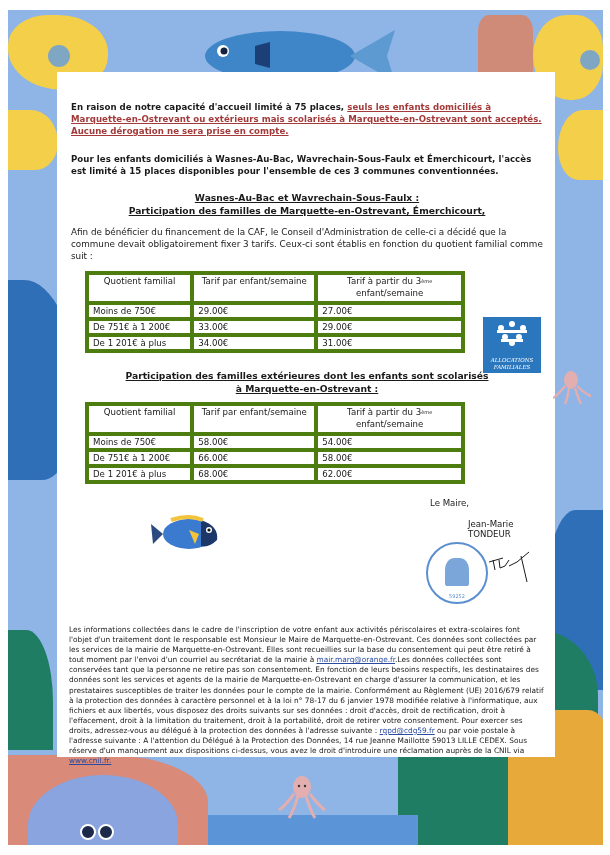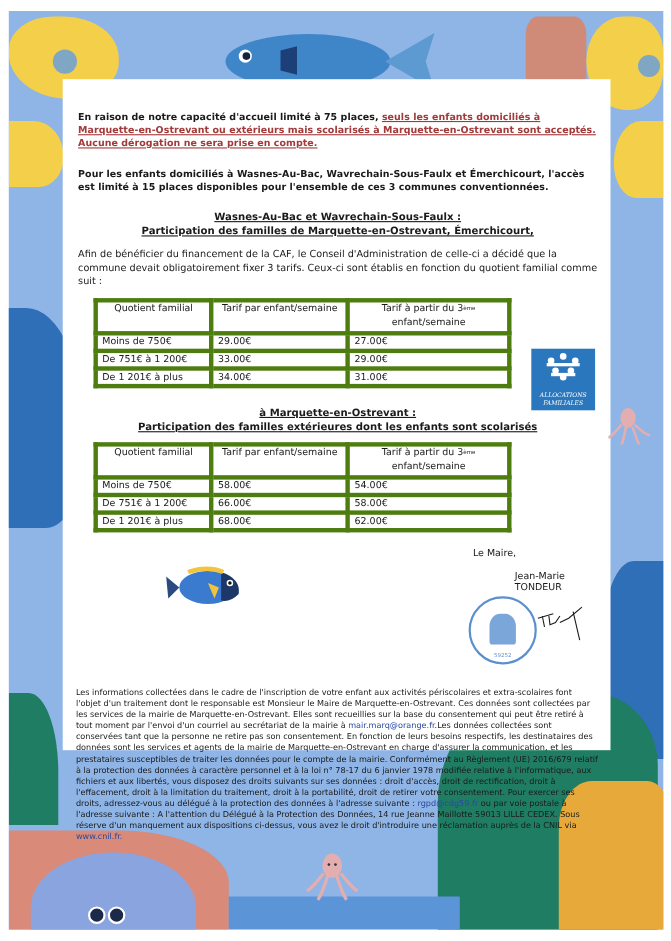--- a/index.html
+++ b/index.html
@@ -1,32 +1,32 @@
 <!DOCTYPE html>
 <html><head>
 <meta charset="utf-8">
 <style>
   html,body{margin:0;padding:0;background:#fff;}
   body{width:610px;height:855px;position:relative;overflow:hidden;font-family:"DejaVu Sans",sans-serif;}
   .frame{position:absolute;left:8px;top:10px;width:595px;height:835px;background:#8fb4e6;overflow:hidden;}
   .deco{position:absolute;}
-  .content{position:absolute;left:57px;top:72px;width:498px;height:610px;background:#fff;}
+  .content{position:absolute;left:57px;top:72px;width:498px;height:685px;background:#fff;}
   .c{position:absolute;left:14px;right:12px;color:#1a1a1a;}
   .p{font-size:8.6px;line-height:12px;font-weight:bold;letter-spacing:0.05px;}
   .red{color:#a33a3a;text-decoration:underline;}
   .h{font-size:9.2px;line-height:13px;font-weight:bold;text-decoration:underline;text-align:center;}
   .intro{font-size:8.8px;line-height:12px;}
   table.t{position:absolute;border-collapse:collapse;font-size:8.6px;color:#1a1a1a;}
   table.t td,table.t th{border:4px solid #4d7c0f;padding:0 4px;height:12px;font-weight:normal;}
   table.t th{text-align:center;vertical-align:top;height:26px;line-height:12px;}
   table.t td.v{text-align:left;}
   .sup{font-size:5px;vertical-align:top;}
   .sig{position:absolute;font-size:8.6px;color:#1a1a1a;}
   .legal{position:absolute;left:12px;right:10px;top:553px;font-family:"DejaVu Sans",sans-serif;font-size:7.4px;line-height:10.1px;color:#1a1a1a;}
-  .lnk{color:#2a4aa0;}
+  .lnk{color:#2a4aa0;text-decoration:underline;}
   .caf{position:absolute;left:426px;top:245px;width:58px;height:56px;background:#2b77be;}
 </style>
 </head>
 <body>
 
 <div class="frame">
 
   <div class="deco" style="left:-20px;top:270px;width:90px;height:200px;background:#2f6fb8;border-radius:0 60% 40% 0;"></div>
 
   <div class="deco" style="left:540px;top:500px;width:70px;height:180px;background:#2f6fb8;border-radius:40% 0 0 60%;"></div>
@@ -117,22 +117,22 @@
           <rect x="18" y="22" width="22" height="3"></rect>
       </g>
     </svg>
     <div style="font-family:'DejaVu Serif',serif;font-style:italic;font-size:5.5px;color:#fff;text-align:center;line-height:7px;">
       <div>ALLOCATIONS</div>
         <div>FAMILIALES</div>
     </div>
   </div>
 
   <div class="c h" style="top:297px;">
+    <div>Participation des familles extérieures dont les enfants sont scolarisés</div>
     <div>à Marquette-en-Ostrevant :</div>
-    <div>Participation des familles extérieures dont les enfants sont scolarisés</div>
   </div>
 
   <table class="t" style="left:28px;top:330px;width:380px;">
     <tbody>
         <tr>
       <th style="width:28%">Quotient familial</th>
       <th style="width:33%">Tarif par enfant/semaine</th>
       <th style="width:39%"><span>Tarif à partir du 3</span><span class="sup">ème</span><br><span>enfant/semaine</span></th>
     </tr>
     <tr>

